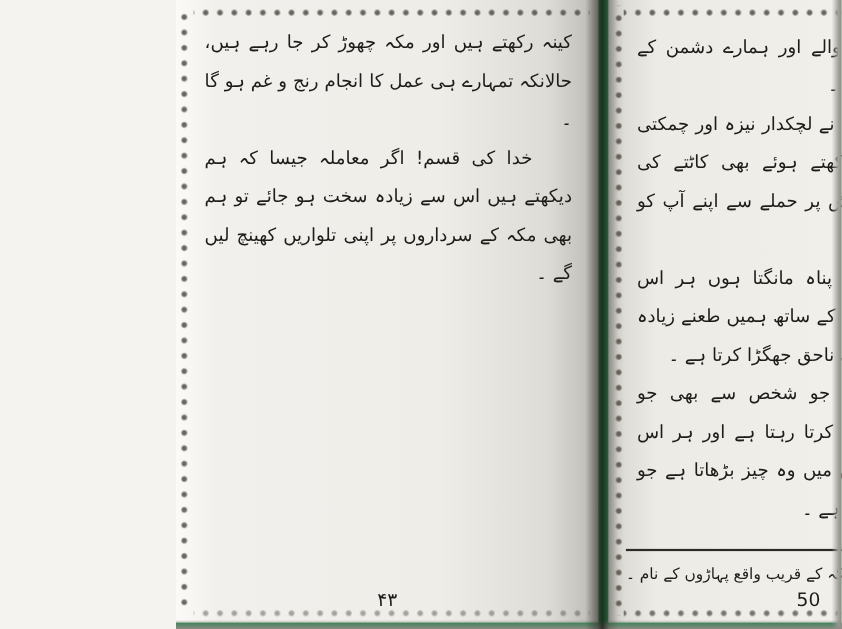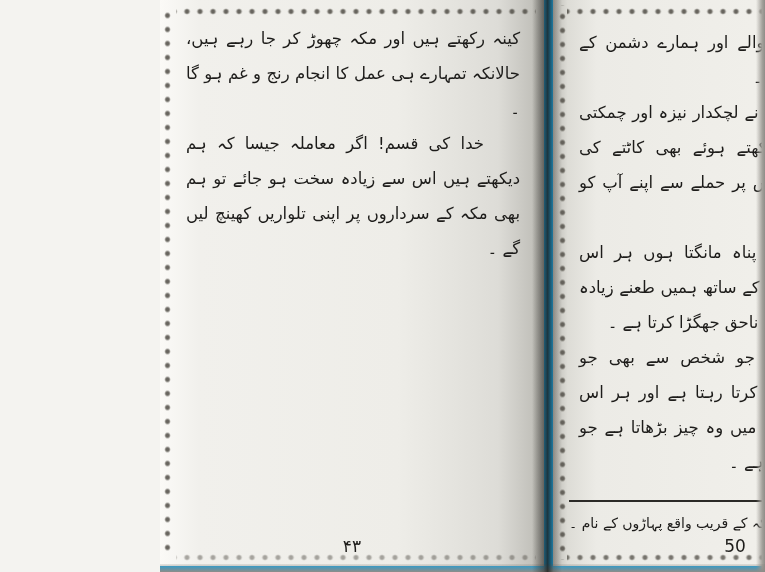--- a/index.html
+++ b/index.html
@@ -11,21 +11,21 @@
   *{margin:0;padding:0;box-sizing:border-box;}
   html,body{width:765px;height:572px;overflow:hidden;}
   body{
     background:#f4f3f0;
     font-family:"DejaVu Sans",sans-serif;
     color:var(--ink);
   }
   .scan{
     position:relative;
     width:605px;height:572px;
-    background:#0ea5e9;
+    background:#15803d;
   }
   
   .page{
     position:absolute;top:0;height:566px;
     background:var(--paper);
   }
   .page-left{
     left:0;width:384px;
     background:linear-gradient(90deg,#fbfaf7 0%,#f1f0ec 10%,#eeede8 62%,#dddcd7 88%,#c2c1bb 97%,#b0afa9 100%);
   }

